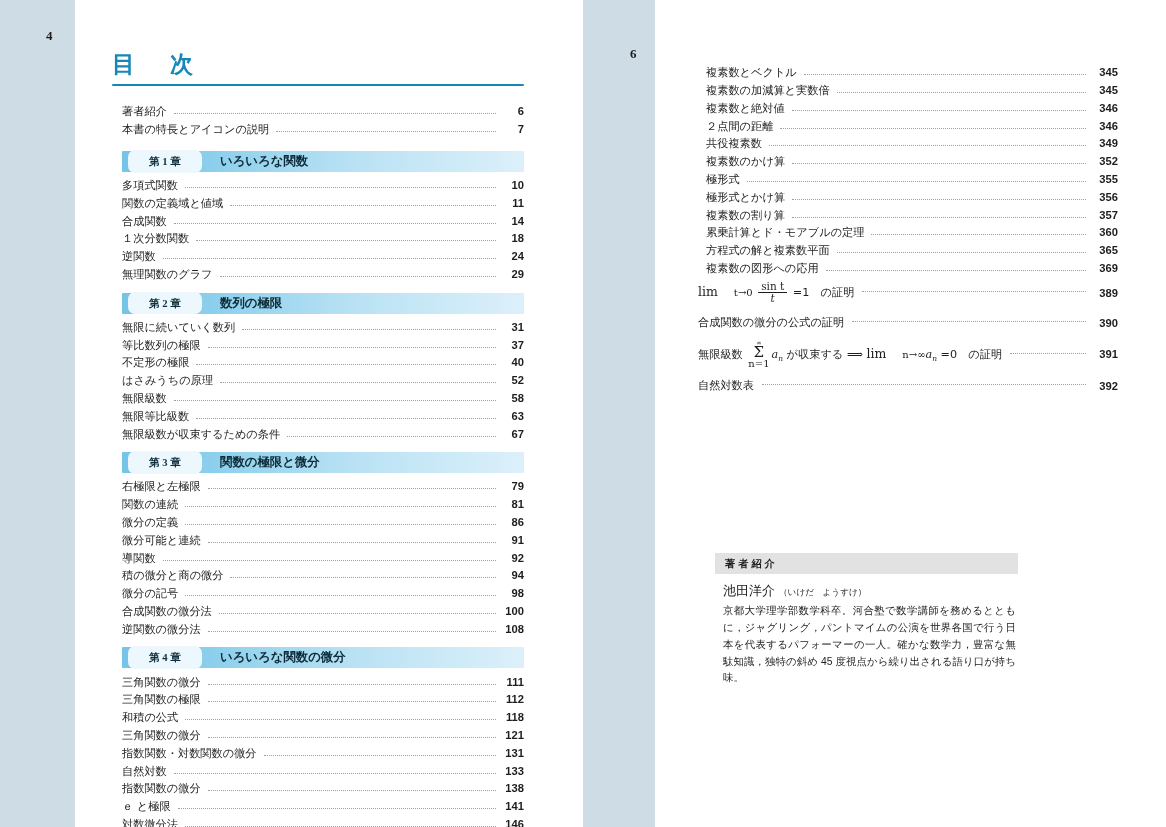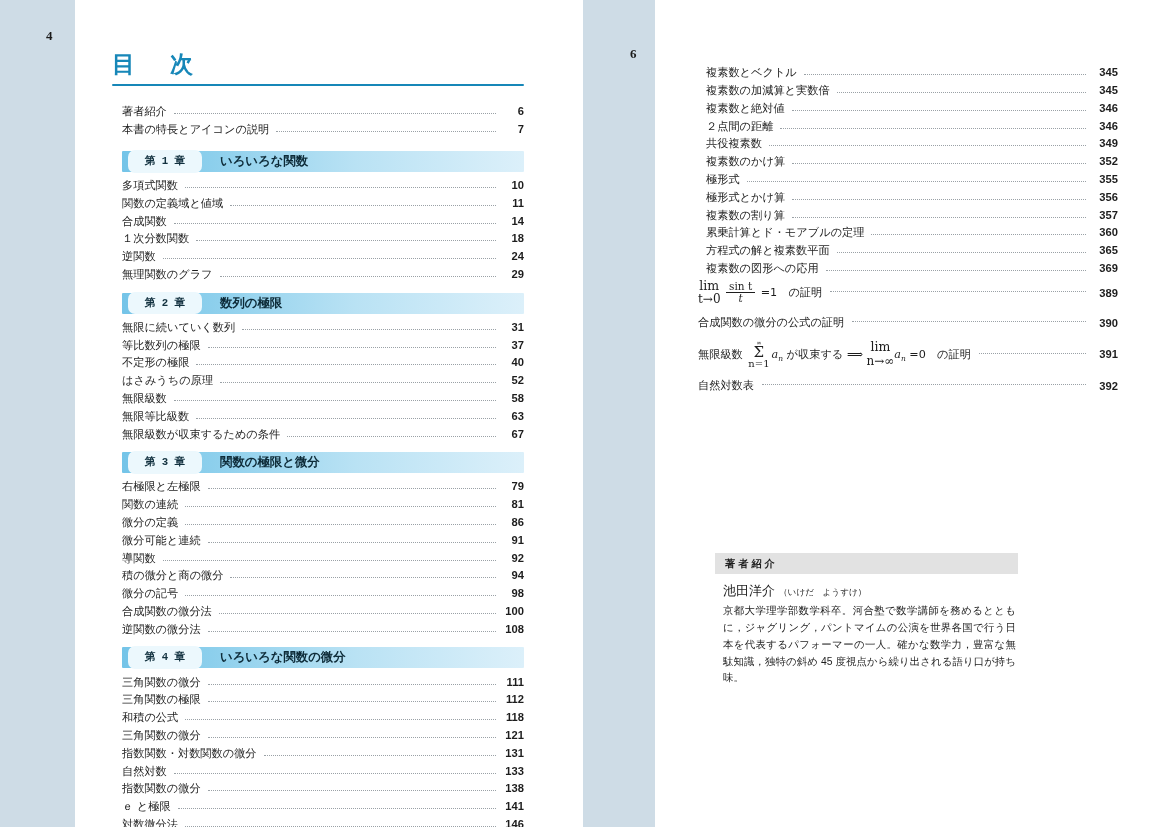--- a/index.html
+++ b/index.html
@@ -115,21 +115,21 @@
   .chapter-tag {
     margin-left: 6px;
     min-width: 60px;
     text-align: center;
     background: #ecf8fd;
     border-radius: 7px;
     font-size: 10.7px;
     font-weight: bold;
     color: #12313f;
     padding: 6px 7px;
-    font-family: Liberation Mono, monospace;
+    font-family: Liberation Serif, serif;
     line-height: 1;
   }
   .chapter-name {
     margin-left: 18px;
     font-size: 12.4px;
     font-weight: bold;
     color: #0d2b38;
     font-family: "DejaVu Sans", sans-serif;
   }
 
@@ -172,27 +172,26 @@
   .mtext {
     font-family: "DejaVu Sans", sans-serif;
     font-size: 11.2px;
   }
 
   
   .mi { font-family: "DejaVu Serif", serif; font-style: italic; }
   .mo { font-family: "DejaVu Serif", serif; font-style: normal; }
   .mlim {
     display: inline-flex;
-    flex-direction: column;
     align-items: center;
     vertical-align: middle;
     line-height: 1;
   }
   .mlim .big { font-family: "DejaVu Serif", serif; font-size: 12.5px; }
-  .mlim .sub { font-size: 12px; font-family: "DejaVu Serif", serif; margin-top: 1px; }
+  .mlim .sub { font-size: 10px; font-family: "DejaVu Serif", serif; margin-top: 1px; padding-left: 16px; }
 
   .frac {
     display: inline-flex;
     flex-direction: column;
     align-items: center;
     vertical-align: middle;
     line-height: 1.05;
     margin: 0 2px;
   }
   .frac .num { font-size: 10.5px; padding: 0 3px; font-family: "DejaVu Serif", serif; }

